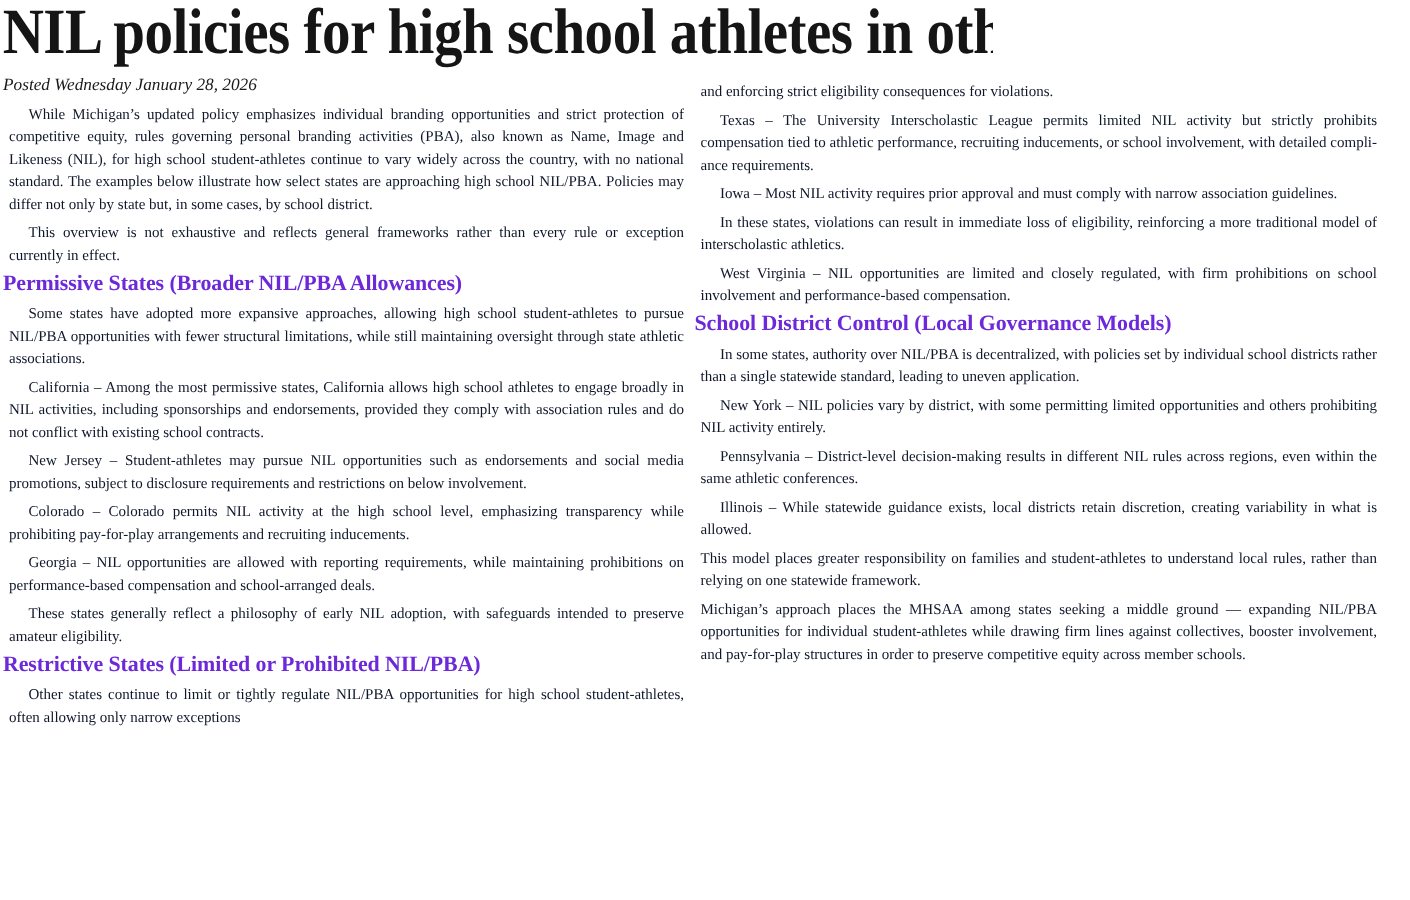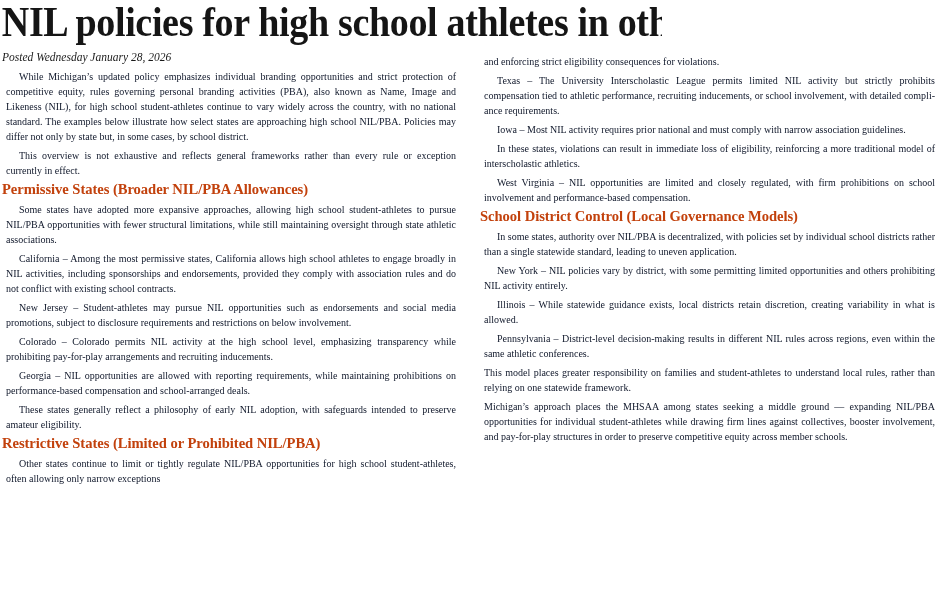--- a/index.html
+++ b/index.html
@@ -42,21 +42,20 @@
   }
 
   
   .columns {
     position: absolute;
     top: 50px;
     left: 0;
     width: 940px;
     height: 550px;
     display: flex;
-    gap: 17px;
   }
   .col {
     width: 461px;
     flex: 0 0 461px;
     overflow: hidden;
   }
   .col-right { width: 462px; flex: 0 0 462px; }
 
   .byline {
     font-style: italic;
@@ -81,21 +80,21 @@
   }
   p.body.noindent { text-indent: 0; }
 
   h2.section {
     margin: 0;
     padding: 0 0 0 2px;
     font-size: 14.6px;
     line-height: 15.4px;
     font-weight: bold;
     text-align: left;
-    color: #c2410c;
+    color: #6d28d9;
     white-space: nowrap;
     letter-spacing: -0.05px;
   }
 </style>
 </head>
 <body>
 
 <div class="page">
 
   <h1 class="headline">NIL policies for high school athletes in other states</h1>
@@ -116,28 +115,28 @@
           <p class="body">These states generally reflect a philosophy of early NIL adoption, with safeguards intended to preserve amateur eligibility.</p>
           <h2 class="section">Restrictive States (Limited or Prohibited NIL/PBA)</h2>
           <p class="body last">Other states continue to limit or tightly regulate NIL/PBA opportunities for high school student-athletes, often allowing only narrow exceptions</p>
         </div>
     </div>
 
     <div class="col col-right">
       <div id="right-blocks">
           <p class="body noindent">and enforcing strict eligibility consequences for violations.</p>
           <p class="body">Texas – The University Interscholastic League permits limited NIL activity but strictly prohibits compensation tied to athletic performance, recruiting inducements, or school involvement, with detailed compli­ance requirements.</p>
-          <p class="body">Iowa – Most NIL activity requires prior national and must comply with narrow association guidelines.</p>
+          <p class="body">Iowa – Most NIL activity requires prior approval and must comply with narrow association guidelines.</p>
           <p class="body">In these states, violations can result in immediate loss of eligibility, reinforcing a more traditional model of interscholastic athletics.</p>
           <p class="body">West Virginia – NIL opportunities are limited and closely regulated, with firm prohibitions on school involvement and performance-based compensation.</p>
           <h2 class="section">School District Control (Local Governance Models)</h2>
           <p class="body">In some states, authority over NIL/PBA is decentralized, with policies set by individual school districts rather than a single statewide stan­dard, leading to uneven application.</p>
           <p class="body">New York – NIL policies vary by district, with some permitting limited opportunities and others prohibiting NIL activity entirely.</p>
+          <p class="body">Pennsylvania – District-level decision-making results in different NIL rules across regions, even within the same athletic conferences.</p>
           <p class="body">Illinois – While statewide guidance exists, local districts retain discre­tion, creating variability in what is allowed.</p>
-          <p class="body">Pennsylvania – District-level decision-making results in different NIL rules across regions, even within the same athletic conferences.</p>
           <p class="body noindent">This model places greater responsibility on families and student-ath­letes to understand local rules, rather than relying on one statewide framework.</p>
           <p class="body noindent last">Michigan’s approach places the MHSAA among states seeking a middle ground — expanding NIL/PBA opportunities for individual stu­dent-athletes while drawing firm lines against collectives, booster involvement, and pay-for-play structures in order to preserve competi­tive equity across member schools.</p>
         </div>
     </div>
 
   </div>
 
 </div>
 
 </body></html>

